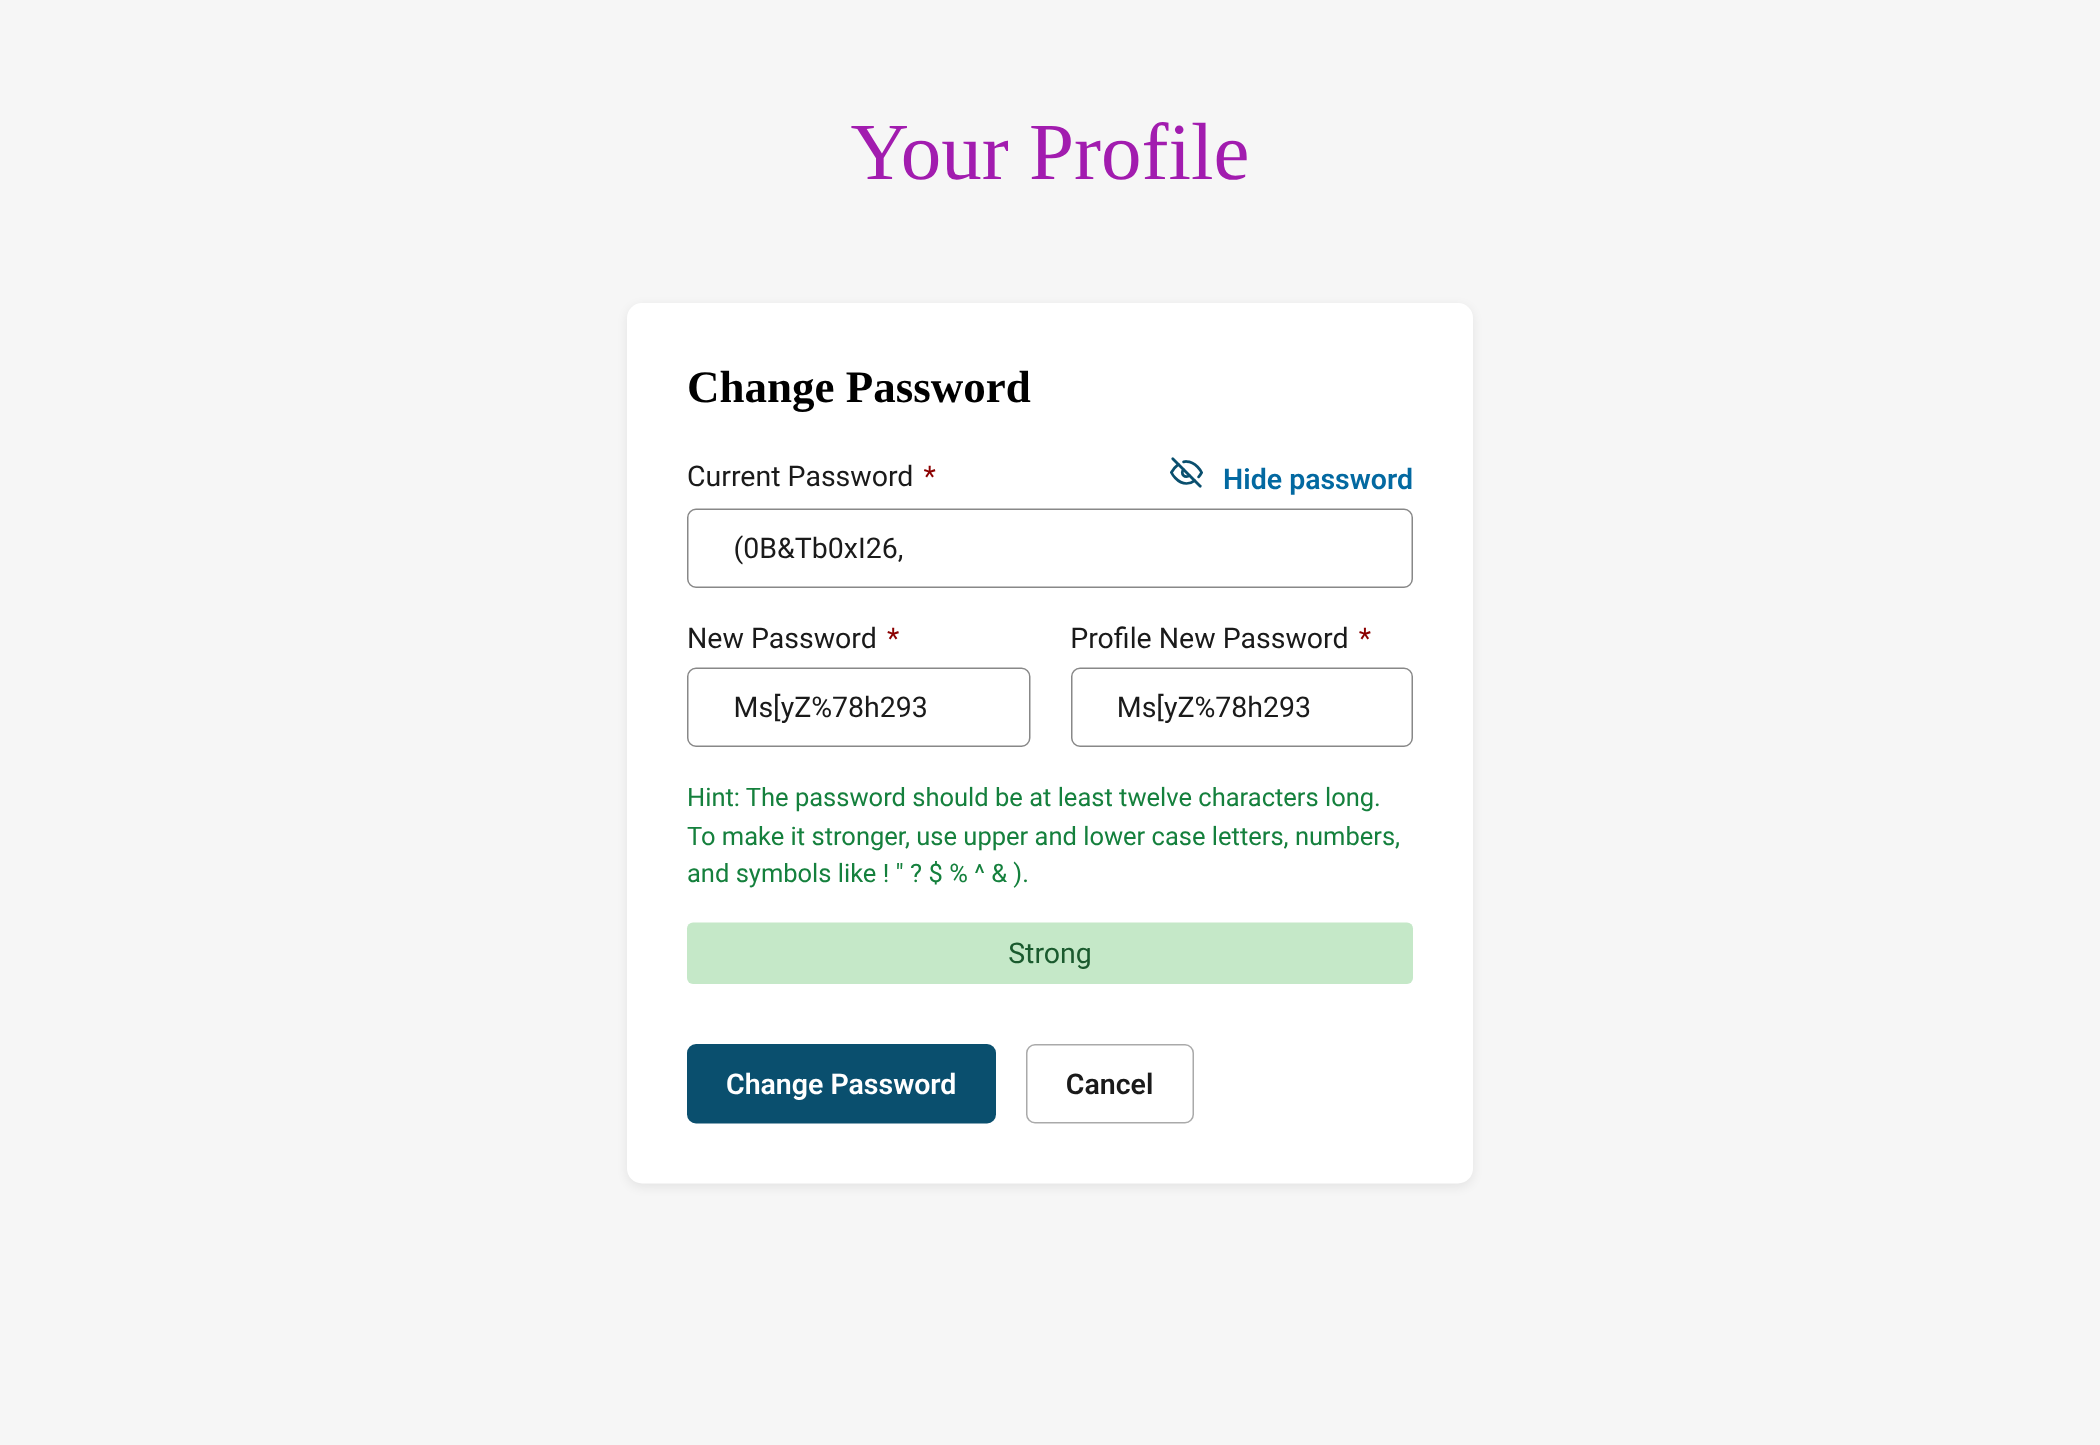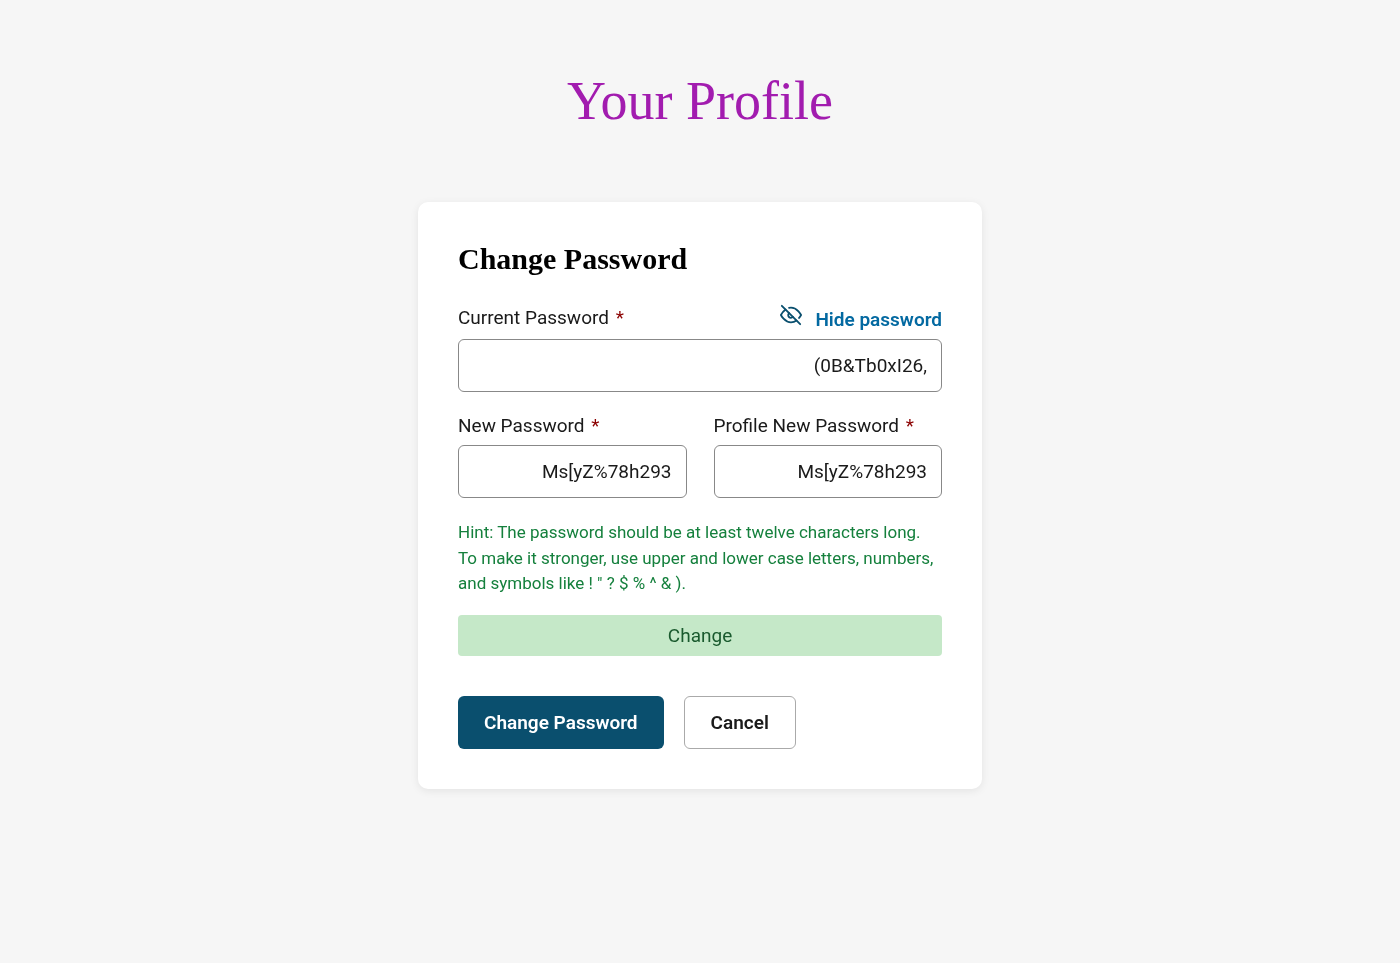--- a/index.html
+++ b/index.html
@@ -74,28 +74,27 @@
     }
     
     .hide-password-btn svg {
       width: 22px;
       height: 22px;
       stroke: #0a4f6e;
     }
     
     .text-input {
       width: 100%;
-      padding: 14px 14px;
+      padding: 14px 30px;
       font-size: 19px;
       border: 1px solid #888;
       border-radius: 6px;
       font-family: inherit;
       color: #1a1a1a;
       background: #fff;
-      text-align: right;
     }
     
     .field-group {
       margin-bottom: 22px;
     }
     
     .two-col {
       display: flex;
       gap: 27px;
     }
@@ -191,19 +190,19 @@
     <div class="col">
       <label class="field-label">
         <span>Profile New Password</span><span class="required-asterisk"> *</span>
       </label>
       <input type="text" class="text-input" value="Ms[yZ%78h293" style="">
     </div>
   </div>
 
   <p class="hint-text">Hint: The password should be at least twelve characters long. To make it stronger, use upper and lower case letters, numbers, and symbols like ! " ? $ % ^ &amp; ).</p>
 
-  <div class="strength-bar">Change</div>
+  <div class="strength-bar">Strong</div>
 
   <div class="button-row">
     <button class="btn btn-primary">Change Password</button>
     <button class="btn btn-secondary">Cancel</button>
   </div>
 </div>
 
 </body></html>

